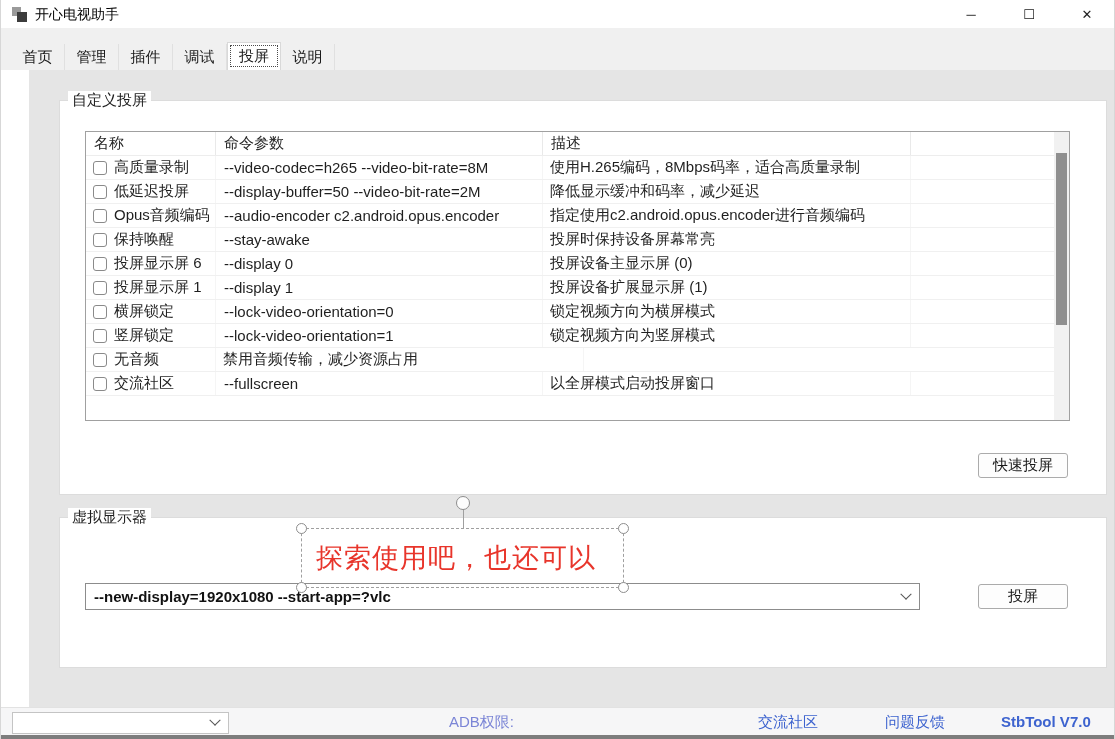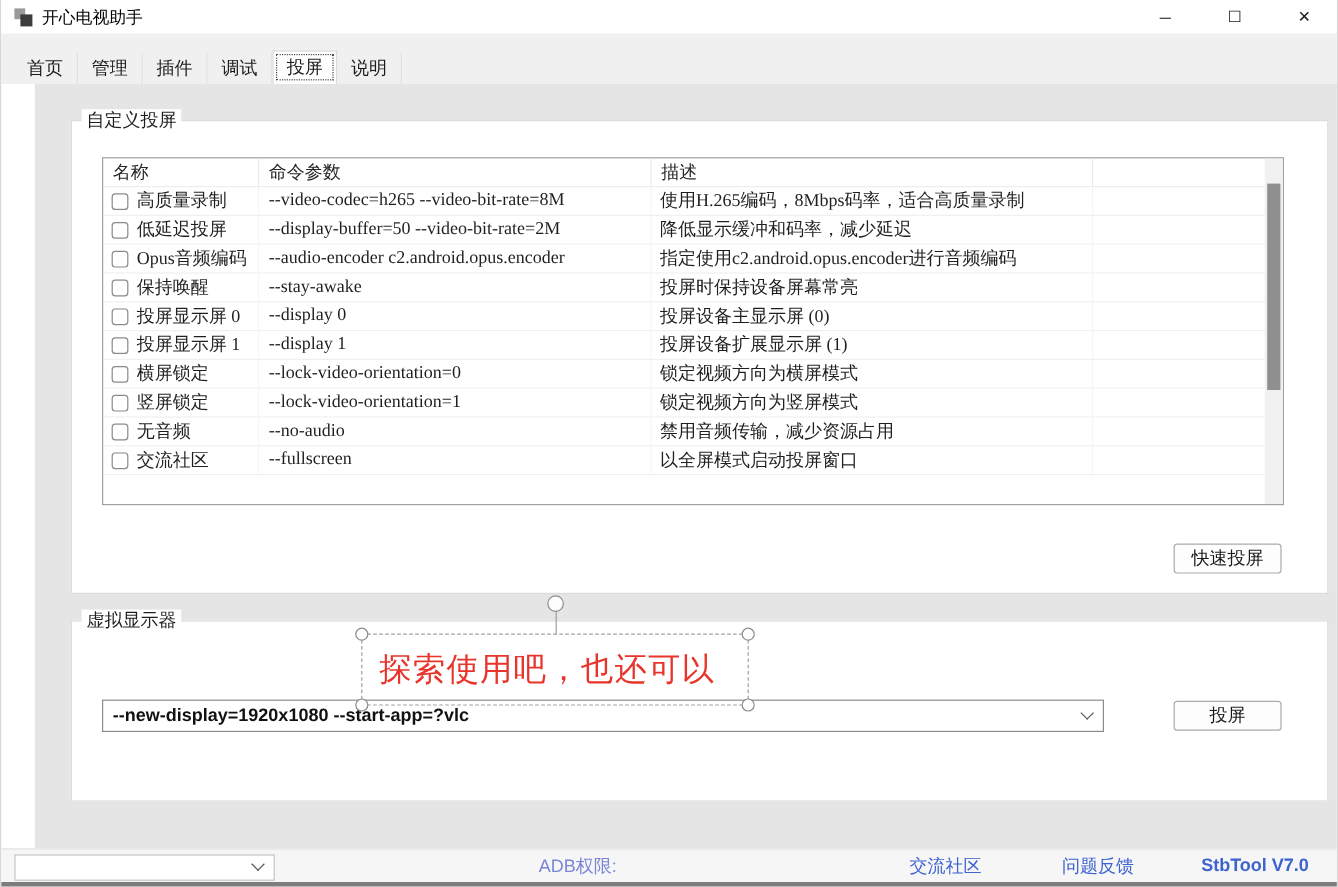--- a/index.html
+++ b/index.html
@@ -23,21 +23,21 @@
   .tabstrip{position:absolute;left:10px;bottom:0;display:flex;align-items:flex-end;height:28px;justify-content:flex-end;}
   .tab{width:54px;height:26px;display:flex;align-items:center;justify-content:center;font-size:15px;color:#1a1a1a;background:#f0f0f0;border-right:1px solid #e0e0e0;cursor:default;}
   .tab.selected{height:28px;background:#ffffff;border:1px solid #d9d9d9;border-bottom:none;outline:1px dotted #4a4a4a;outline-offset:-4px;}
   
   .tabpage{position:absolute;left:12px;top:70px;width:1115px;height:637px;background:#e5e5e5;margin-left:16px;}
   .groupbox{position:absolute;border:1px solid #dcdcdc;background:#ffffff;}
   .gb-label{position:absolute;top:-10px;left:8px;background:#ffffff;padding:0 4px;font-size:15px;color:#1f1f1f;}
   .gb-custom{left:30px;top:30px;width:1048px;height:395px;}
   .gb-virtual{left:30px;top:447px;width:1048px;height:151px;}
   
-  .tbl{position:absolute;left:25px;top:30px;width:985px;height:290px;border:1px solid #a0a0a0;background:#ffffff;overflow:hidden;font-family:Liberation Serif, serif;}
+  .tbl{position:absolute;left:25px;top:30px;width:985px;height:290px;border:1px solid #a0a0a0;background:#ffffff;overflow:hidden;}
   .thead{display:flex;height:24px;border-bottom:1px solid #ededed;}
   .hcell{font-size:15px;color:#262626;display:flex;align-items:center;padding-left:8px;border-right:1px solid #e9e9e9;}
   .hcell:nth-child(1){width:130px;}
   .hcell:nth-child(2){width:327px;}
   .hcell:nth-child(3){width:368px;}
   .trows{position:relative;}
   .trow{display:flex;height:24px;border-bottom:1px solid #f0f0f0;cursor:default;}
   .cell{display:flex;align-items:center;font-size:15px;color:#1f1f1f;border-right:1px solid #f5f5f5;white-space:nowrap;overflow:hidden;}
   .c-name{width:130px;padding-left:7px;}
   .c-param{width:327px;padding-left:8px;}
@@ -171,21 +171,21 @@
                 <span class="checkbox"></span>
                 <span>保持唤醒</span>
               </div>
               <div class="cell c-param">--stay-awake</div>
               <div class="cell c-desc">投屏时保持设备屏幕常亮</div>
             </div>
 
             <div class="trow">
               <div class="cell c-name">
                 <span class="checkbox"></span>
-                <span>投屏显示屏 0</span>
+                <span>投屏显示屏 6</span>
               </div>
               <div class="cell c-param">--display 0</div>
               <div class="cell c-desc">投屏设备主显示屏 (0)</div>
             </div>
 
             <div class="trow">
               <div class="cell c-name">
                 <span class="checkbox"></span>
                 <span>投屏显示屏 1</span>
               </div>
@@ -209,21 +209,20 @@
               </div>
               <div class="cell c-param">--lock-video-orientation=1</div>
               <div class="cell c-desc">锁定视频方向为竖屏模式</div>
             </div>
 
             <div class="trow">
               <div class="cell c-name">
                 <span class="checkbox"></span>
                 <span>无音频</span>
               </div>
-              <div class="cell c-param">--no-audio</div>
               <div class="cell c-desc">禁用音频传输，减少资源占用</div>
             </div>
 
             <div class="trow">
               <div class="cell c-name">
                 <span class="checkbox"></span>
                 <span>交流社区</span>
               </div>
               <div class="cell c-param">--fullscreen</div>
               <div class="cell c-desc">以全屏模式启动投屏窗口</div>

